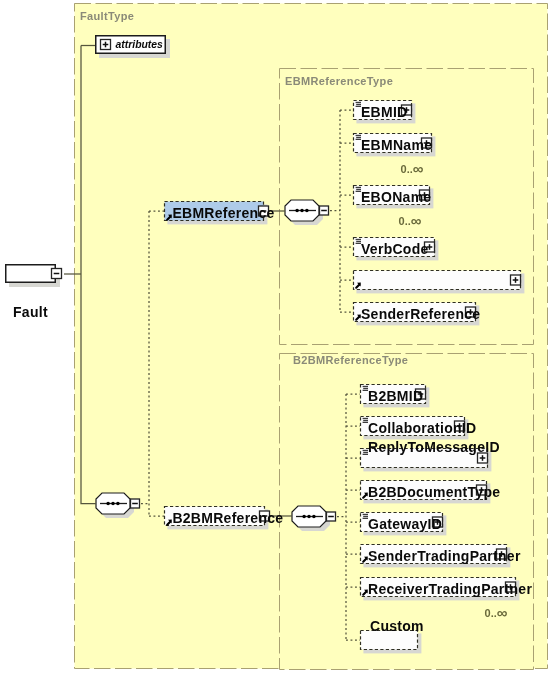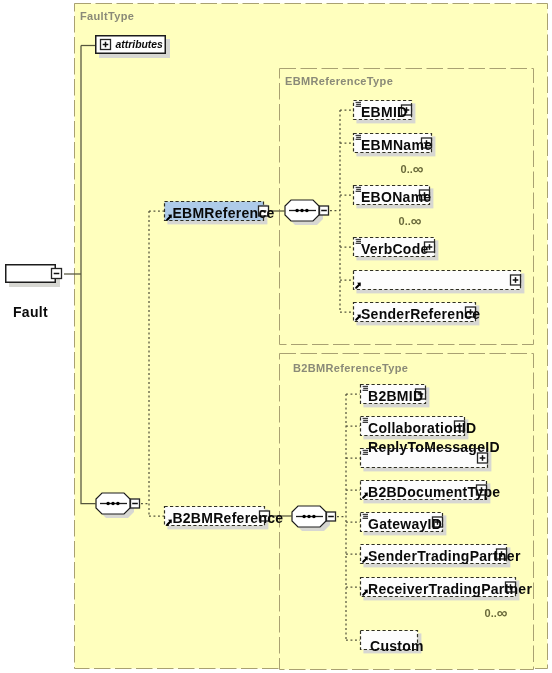--- a/index.html
+++ b/index.html
@@ -312,34 +312,34 @@
         <path d="M 346 458 H 360" fill="none" stroke="#55553d" stroke-width="1.25" stroke-dasharray="1.9 2.6"></path>
         <path d="M 346 490 H 360" fill="none" stroke="#55553d" stroke-width="1.25" stroke-dasharray="1.9 2.6"></path>
         <path d="M 346 522 H 360" fill="none" stroke="#55553d" stroke-width="1.25" stroke-dasharray="1.9 2.6"></path>
         <path d="M 346 554 H 360" fill="none" stroke="#55553d" stroke-width="1.25" stroke-dasharray="1.9 2.6"></path>
         <path d="M 346 587 H 360" fill="none" stroke="#55553d" stroke-width="1.25" stroke-dasharray="1.9 2.6"></path>
         <path d="M 346 640 H 360" fill="none" stroke="#55553d" stroke-width="1.25" stroke-dasharray="1.9 2.6"></path>
       </g>
     </svg>
 <div class="grp-label" style="left:80px;top:9.5px;color:#8a8a78;">FaultType</div>
     <div class="grp-label" style="left:285px;top:74.5px;color:#8a8a78;">EBMReferenceType</div>
-    <div class="grp-label" style="left:285px;top:362px;color:#8a8a78;padding-left:8px;">B2BMReferenceType</div>
+    <div class="grp-label" style="left:285px;top:354px;color:#8a8a78;padding-left:8px;">B2BMReferenceType</div>
     <div class="lbl" style="left:13px;top:260px;margin-top:45px;">Fault</div>
     <div class="lbl-ital" style="left:115.5px;top:40.2px;">attributes</div>
     <div class="lbl" style="left:172.4px;top:205.7px;">EBMReference</div>
     <div class="lbl" style="left:172.4px;top:510.7px;">B2BMReference</div>
     <div class="lbl" style="left:361px;top:104.7px;">EBMID</div>
     <div class="lbl" style="left:361px;top:137.7px;">EBMName</div>
     <div class="occ" style="left: 400.562px; top: 159.5px; color: rgb(106, 106, 59);"><span>0..</span><span class="inf">∞</span></div>
     <div class="lbl" style="left:361px;top:189.7px;">EBOName</div>
     <div class="occ" style="left: 398.562px; top: 211.5px; color: rgb(106, 106, 59);"><span>0..</span><span class="inf">∞</span></div>
     <div class="lbl" style="left:361px;top:241.7px;">VerbCode</div>
     <div class="lbl" style="left:361px;top:306.7px;">SenderReference</div>
     <div class="lbl" style="left:368px;top:388.7px;">B2BMID</div>
     <div class="lbl" style="left:368px;top:420.7px;">CollaborationID</div>
     <div class="lbl" style="left:368px;top:440px;text-align:right;">ReplyToMessageID</div>
     <div class="lbl" style="left:368px;top:484.7px;">B2BDocumentType</div>
     <div class="lbl" style="left:368px;top:516.7px;">GatewayID</div>
     <div class="lbl" style="left:368px;top:548.7px;">SenderTradingPartner</div>
     <div class="lbl" style="left:368px;top:581.7px;">ReceiverTradingPartner</div>
     <div class="occ" style="left: 484.562px; top: 603.5px; color: rgb(106, 106, 59);"><span>0..</span><span class="inf">∞</span></div>
-    <div class="lbl" style="left:370px;top:639px;">Custom</div>
+    <div class="lbl" style="left:370px;top:619px;">Custom</div>
   </div>
 
 </body></html>

